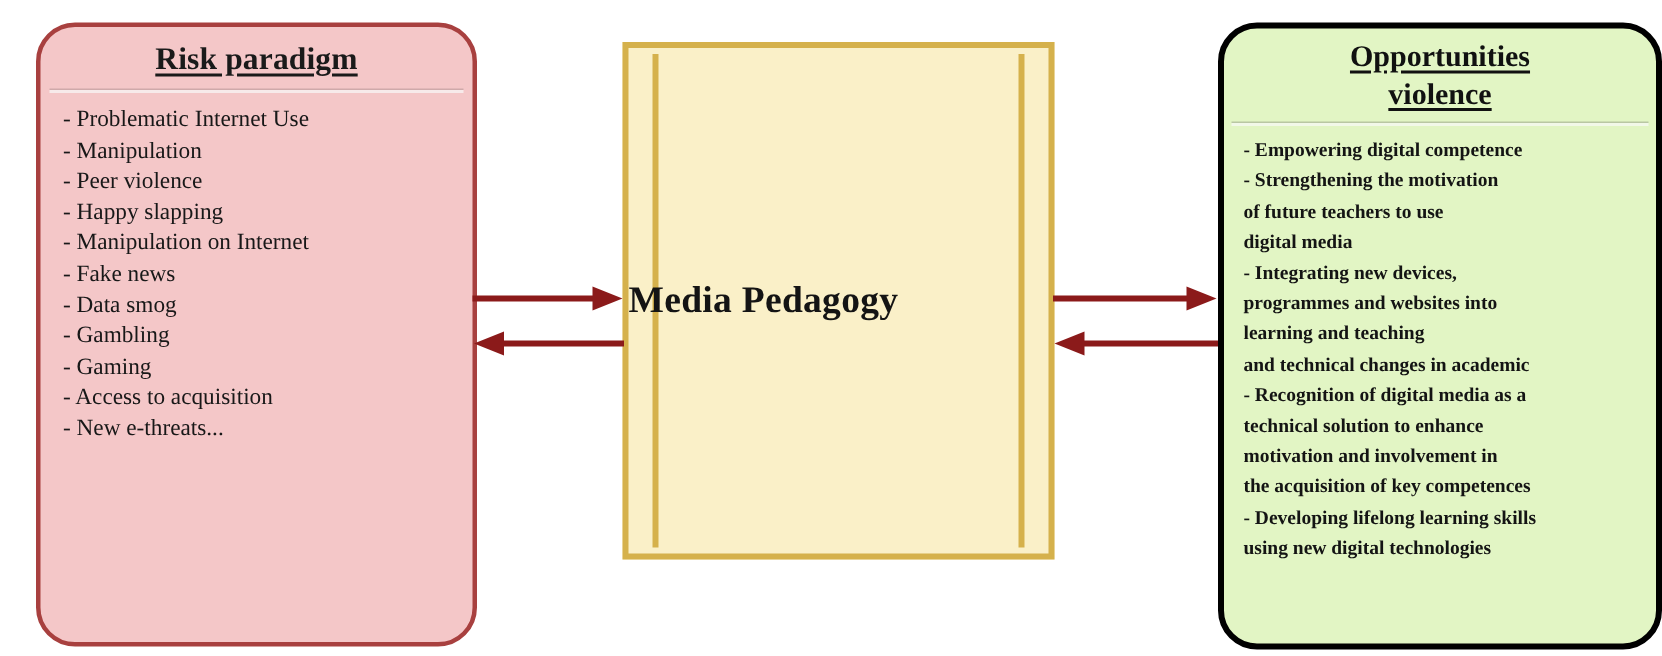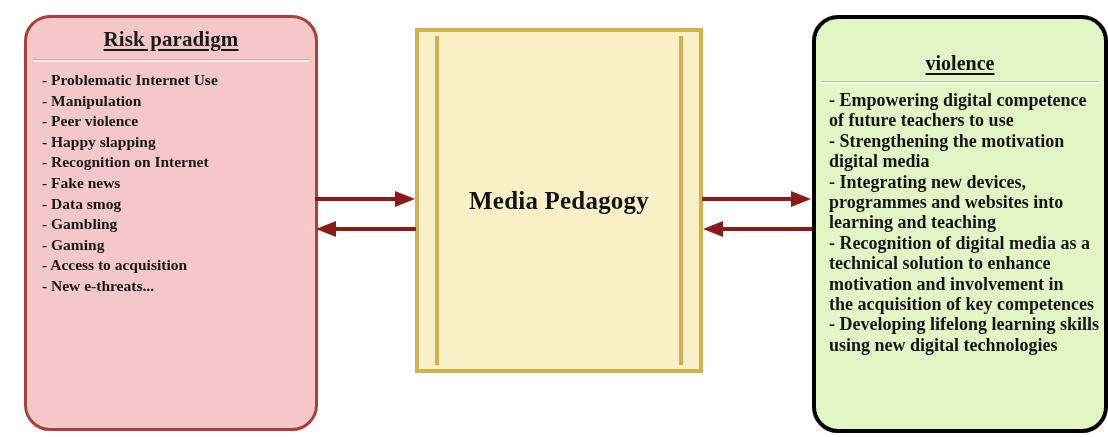--- a/index.html
+++ b/index.html
@@ -61,21 +61,21 @@
     position: absolute;
     left: 15px;
     top: 52px;
     right: 8px;
     margin: 0;
     padding: 0;
     list-style: none;
   }
   #risk-list li {
     font-size: 15.5px;
-    font-weight: bold;
+    font-weight: normal;
     color: #181818;
     line-height: 20.6px;
     white-space: nowrap;
   }
 
   
   #media-panel {
     left: 403px;
     top: 28px;
     width: 288px;
@@ -91,21 +91,20 @@
     width: 4px;
     background: #d5b14c;
   }
   #page-rule-left  { left: 16px; }
   #page-rule-right { right: 16px; }
   #media-label {
     position: absolute;
     left: 0; right: 0;
     top: 50%;
     transform: translateY(-50%);
-    text-align: center;
     font-size: 25px;
     font-weight: bold;
     color: #141414;
     letter-spacing: .2px;
   }
 
   
   #opportunities-panel {
     left: 800px;
     top: 15px;
@@ -138,21 +137,21 @@
   #opportunities-list {
     position: absolute;
     left: 13px;
     top: 71px;
     right: 6px;
     margin: 0;
     padding: 0;
     list-style: none;
   }
   #opportunities-list li {
-    font-size: 18px;
+    font-size: 13px;
     font-weight: bold;
     color: #141414;
     line-height: 20.4px;
     white-space: nowrap;
   }
 
   
   .arrow-svg {
     position: absolute;
     overflow: visible;
@@ -168,50 +167,51 @@
 <div id="stage">
 
   <div class="panel" id="risk-panel">
     <div id="risk-title">Risk paradigm</div>
     <div id="risk-divider"></div>
     <ul id="risk-list">
       <li>- Problematic Internet Use</li>
       <li>- Manipulation</li>
       <li>- Peer violence</li>
       <li>- Happy slapping</li>
-      <li>- Recognition on Internet</li>
+      <li>- Manipulation on Internet</li>
       <li>- Fake news</li>
       <li>- Data smog</li>
       <li>- Gambling</li>
       <li>- Gaming</li>
       <li>- Access to acquisition</li>
       <li>- New e-threats...</li>
     </ul>
   </div>
 
   <div class="panel" id="media-panel">
     <div class="page-rule" id="page-rule-left"></div>
     <div class="page-rule" id="page-rule-right"></div>
     <div id="media-label">Media Pedagogy</div>
   </div>
 
   <div class="panel" id="opportunities-panel">
     <div id="opportunities-title">
-      <br>
+      <span>Opportunities </span><br>
       <span>violence</span>
     </div>
     <div id="opportunities-divider"></div>
     <ul id="opportunities-list">
       <li>- Empowering digital competence</li>
+      <li>- Strengthening the motivation</li>
       <li>of future teachers to use</li>
-      <li>- Strengthening the motivation</li>
       <li>digital media</li>
       <li>- Integrating new devices,</li>
       <li>programmes and websites into</li>
       <li>learning and teaching</li>
+      <li>and technical changes in academic</li>
       <li>- Recognition of digital media as a</li>
       <li>technical solution to enhance</li>
       <li>motivation and involvement in</li>
       <li>the acquisition of key competences</li>
       <li>- Developing lifelong learning skills</li>
       <li>using new digital technologies</li>
     </ul>
   </div>
 
   <svg class="arrow-svg" id="arrow-risk-to-media" width="101" height="18">

